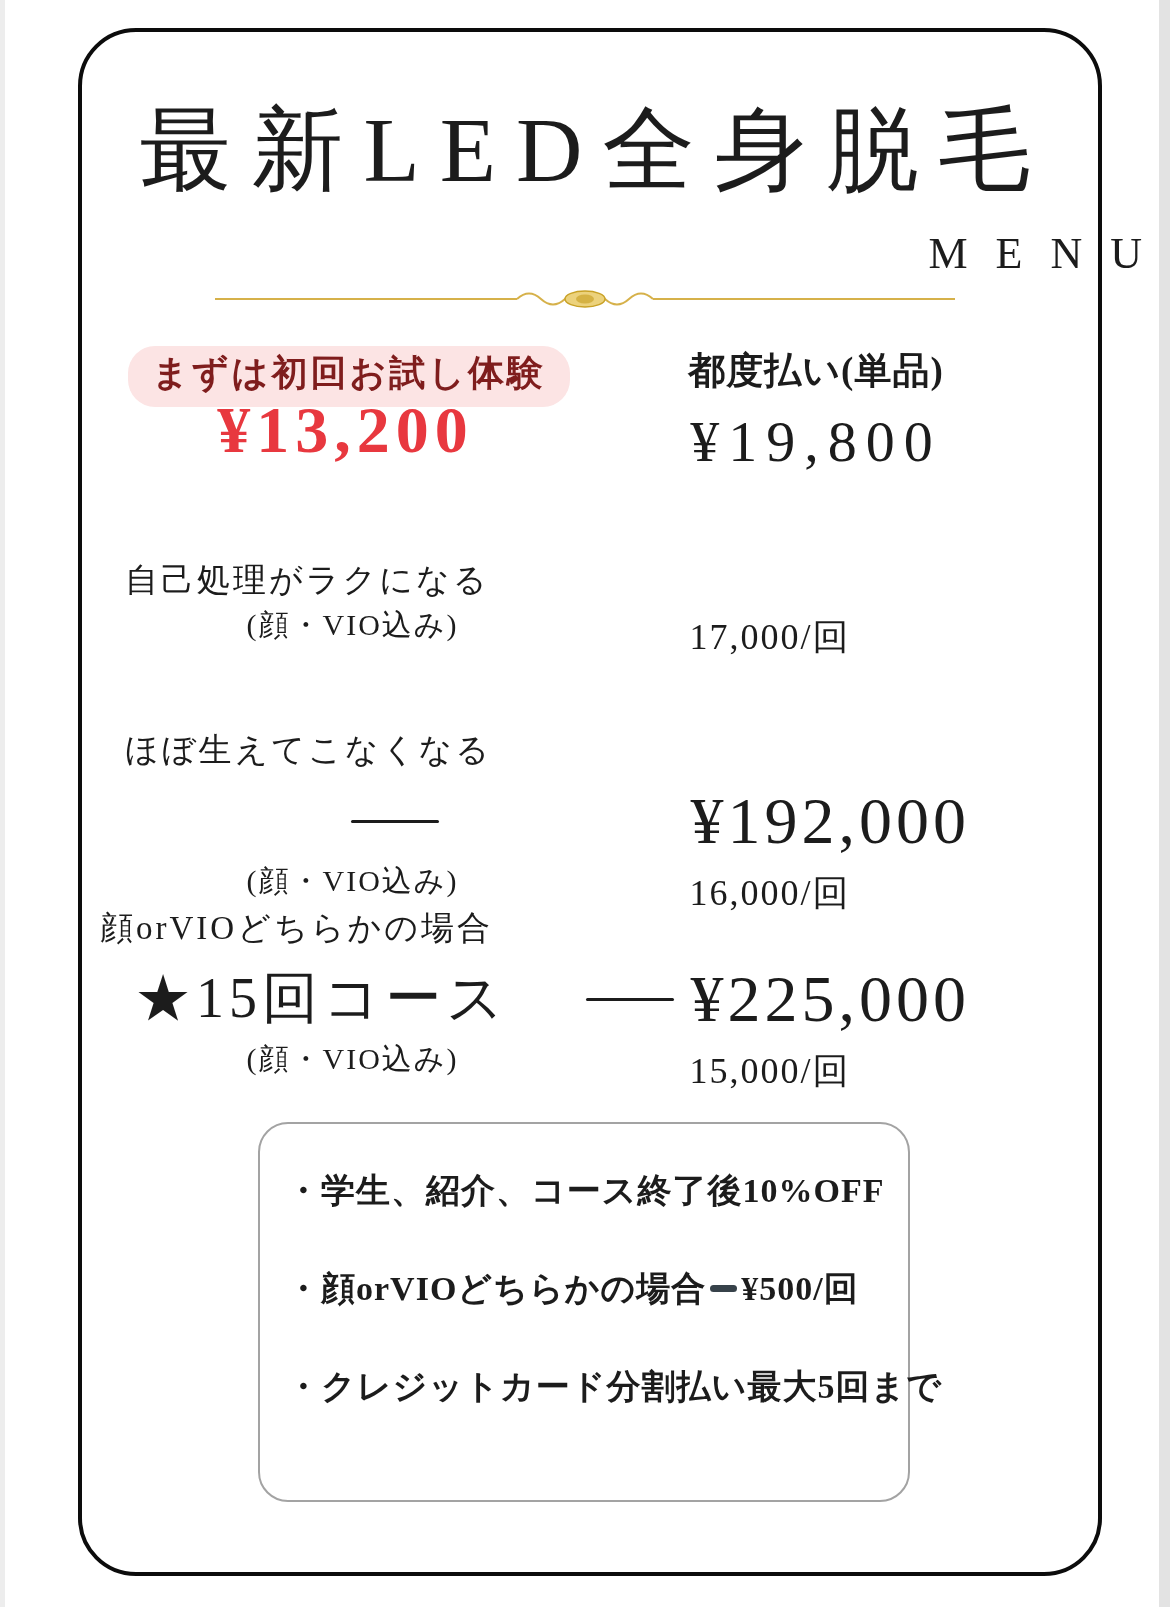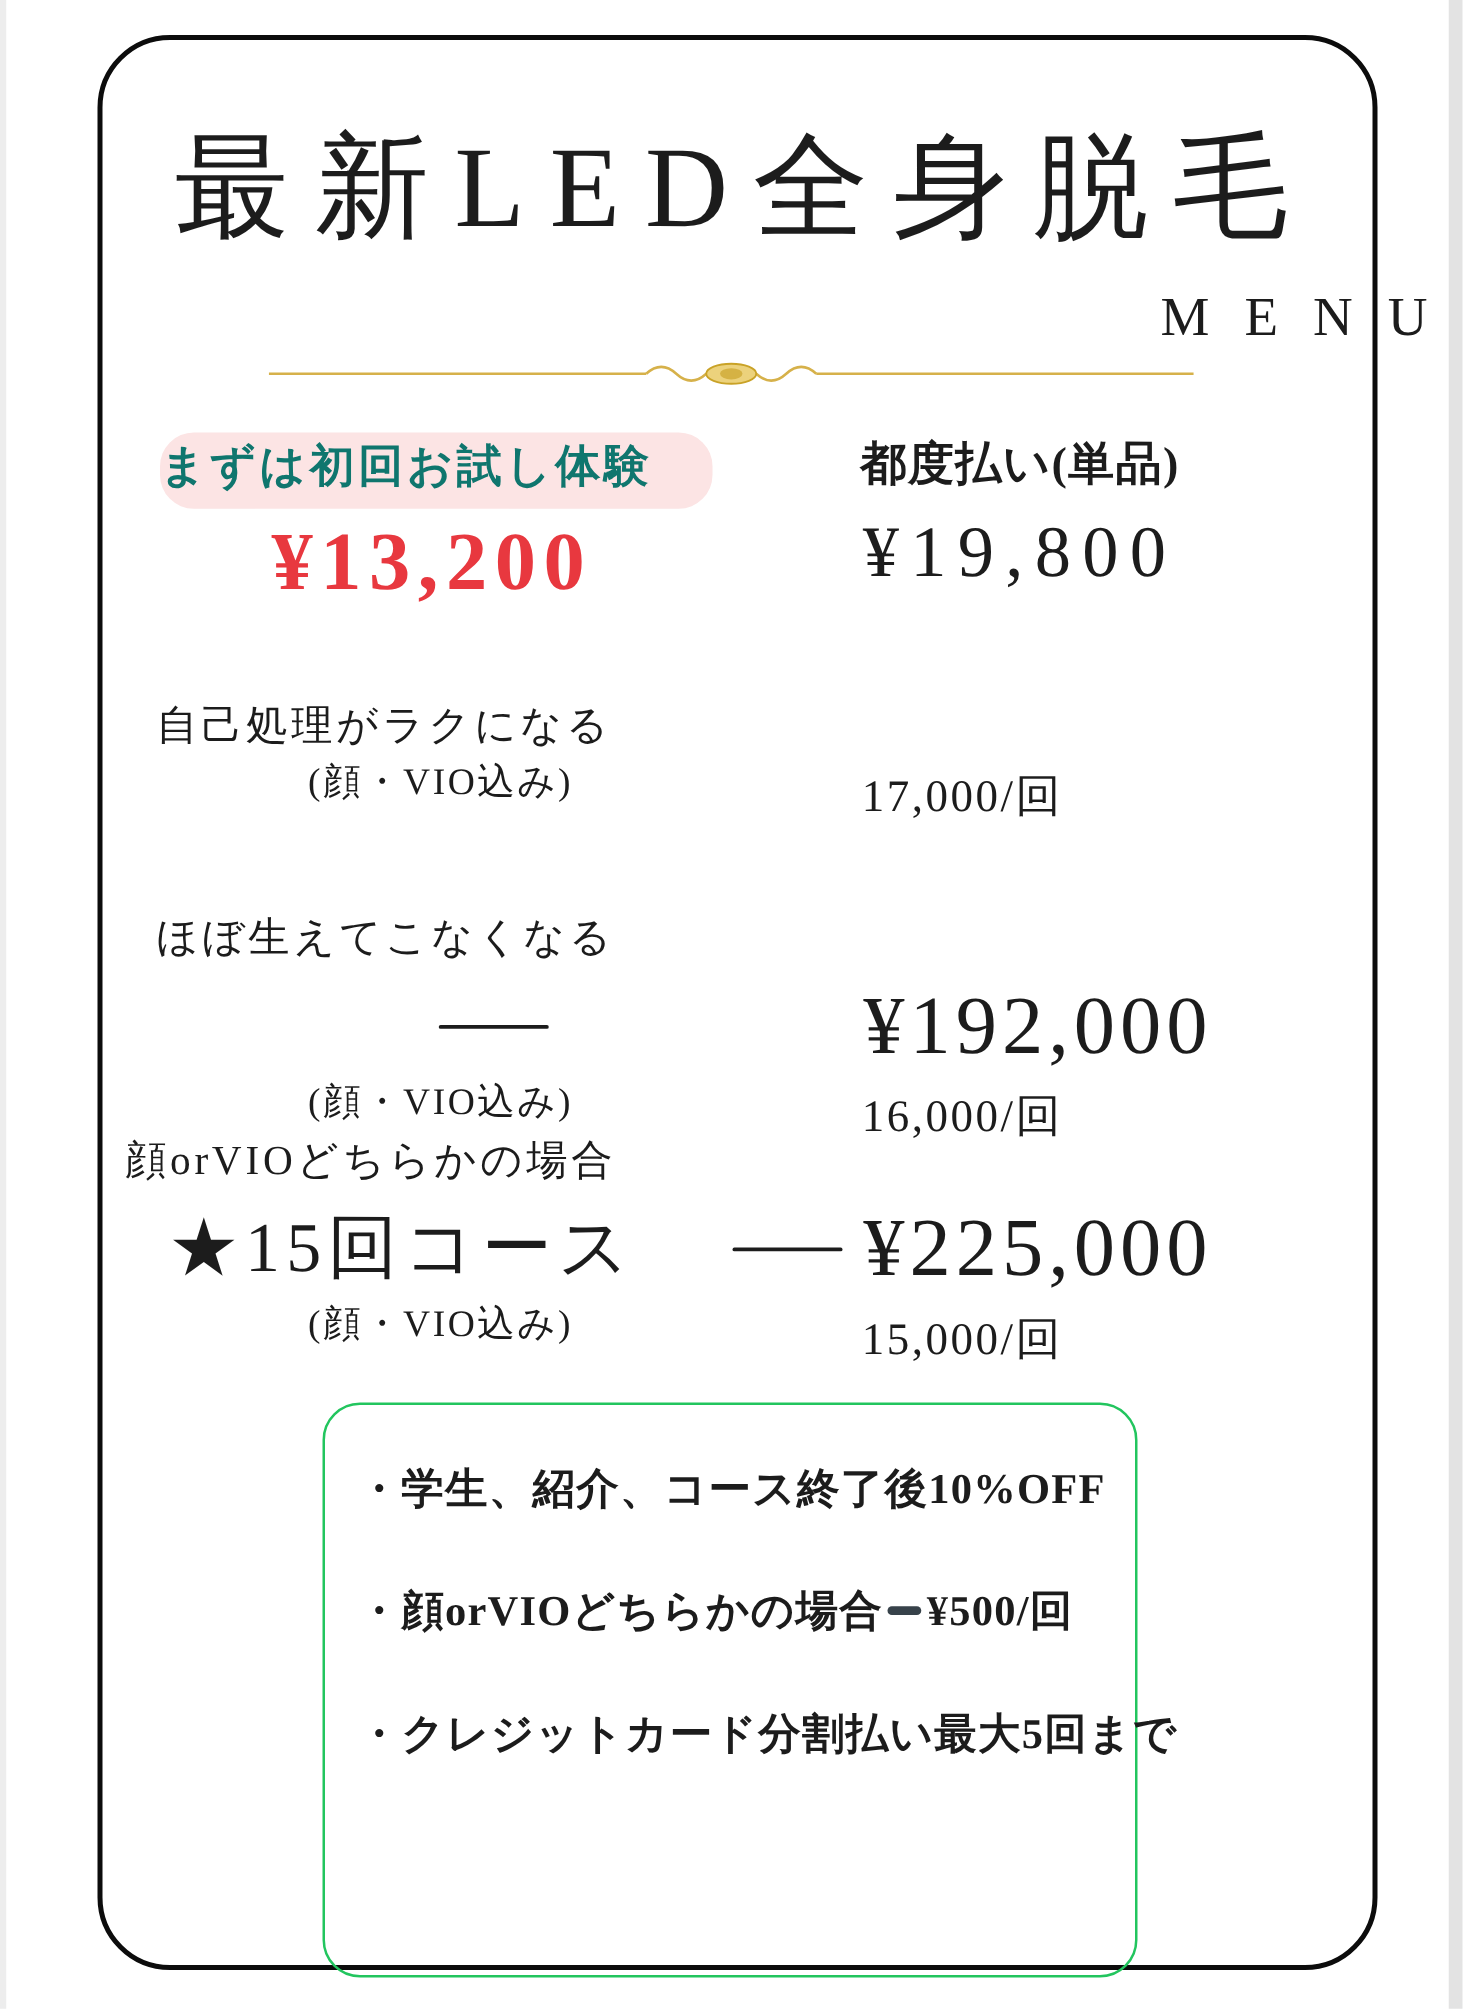--- a/index.html
+++ b/index.html
@@ -19,25 +19,25 @@
     font-size:92px;font-weight:500;letter-spacing:20px;padding-left:20px;box-sizing:border-box;
     white-space:nowrap;
   }
   .menu-sub{
     position:absolute;left:0;width:100%;top:228px;text-align:right;
     font-size:44px;font-weight:400;letter-spacing:28px;padding-left:28px;box-sizing:border-box;
   }
   .divider{position:absolute;left:215px;top:288px;width:740px;height:22px;}
   .trial-badge{
     position:absolute;left:128px;top:346px;width:442px;height:61px;border-radius:27px;
-    background:#fce4e4;color:#0f766e;font-size:36px;font-weight:600;letter-spacing:3px;
-    line-height:54px;white-space:nowrap;
+    background:#fce4e4;color:#7f1d1d;font-size:36px;font-weight:600;letter-spacing:3px;
+    line-height:54px;text-align:center;white-space:nowrap;
   }
   .trial-price{
-    position:absolute;left:118px;top:412px;width:455px;text-align:center;
+    position:absolute;left:118px;top:392px;width:455px;text-align:center;
     color:#e8383f;font-size:66px;font-weight:600;letter-spacing:6px;white-space:nowrap;
   }
   .payg{position:absolute;left:636px;top:334px;width:360px;text-align:center;}
   .payg-line1{font-size:37px;font-weight:600;letter-spacing:5px;}
   .payg-line2{font-size:37px;font-weight:600;letter-spacing:1px;margin-top:12px;}
   .payg-price{font-size:58px;font-weight:500;letter-spacing:9px;margin-top:12px;white-space:nowrap;}
   .course{position:absolute;left:100px;width:870px;}
   .course-1{top:558px;}
   .course-2{top:728px;}
   .course-3{top:906px;}
@@ -49,22 +49,22 @@
     letter-spacing:5px;white-space:nowrap;
   }
   .course-spacer{flex:1;display:flex;align-items:center;justify-content:center;}
   .connector{width:88px;height:3px;background:#1c1c1c;border-radius:2px;}
   .course-price{font-size:66px;font-weight:500;letter-spacing:4px;white-space:nowrap;text-align:right;}
   .course-subrow{display:flex;margin-top:2px;}
   .course-note{width:470px;box-sizing:border-box;padding-left:35px;text-align:center;
     font-size:30px;font-weight:500;letter-spacing:2px;}
   .course-per{flex:1;text-align:center;font-size:36px;font-weight:500;letter-spacing:2px;margin-top:8px;}
   .notes-box{
-    position:absolute;left:258px;top:1122px;width:652px;height:460px;box-sizing:border-box;
-    border:2px solid #22c55e;border-radius:30px;padding:44px 20px 0 26px;
+    position:absolute;left:258px;top:1122px;width:652px;height:380px;box-sizing:border-box;
+    border:2px solid #a3a3a3;border-radius:30px;padding:44px 20px 0 26px;
   }
   .note-line{font-size:34px;font-weight:700;letter-spacing:1px;white-space:nowrap;}
   .note-2a{margin-top:52px;}
   .note-2b{margin-top:18px;padding-left:16px;}
   .note-3{margin-top:52px;}
   .dash-bar{
     display:inline-block;width:27px;height:7px;border-radius:4px;background:#37424a;
     vertical-align:middle;margin:0 4px;position:relative;top:-4px;
   }
 </style>

